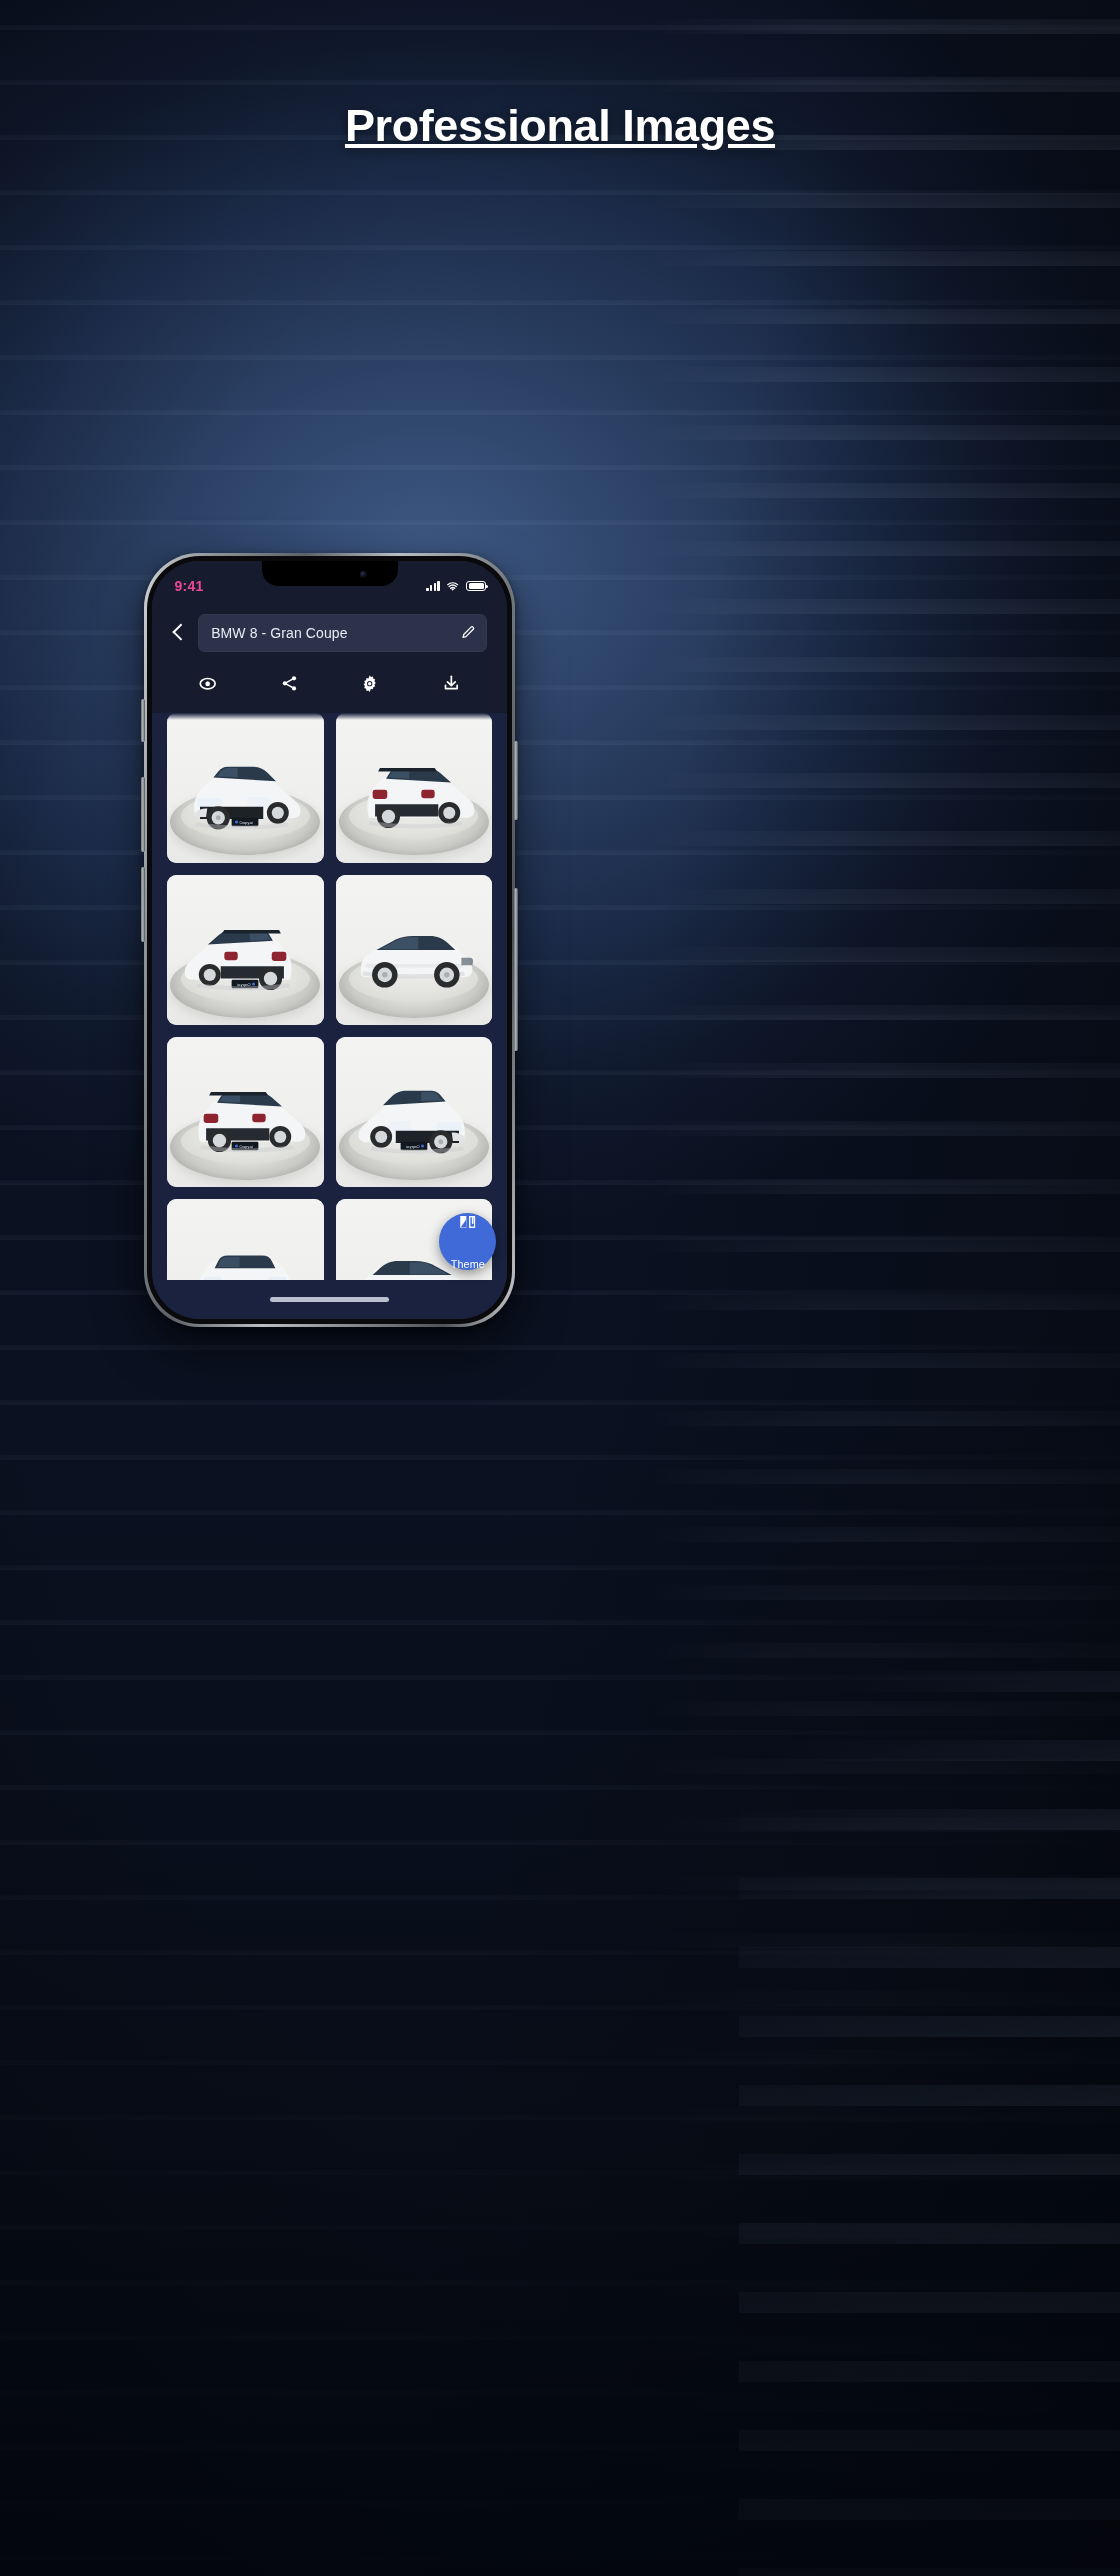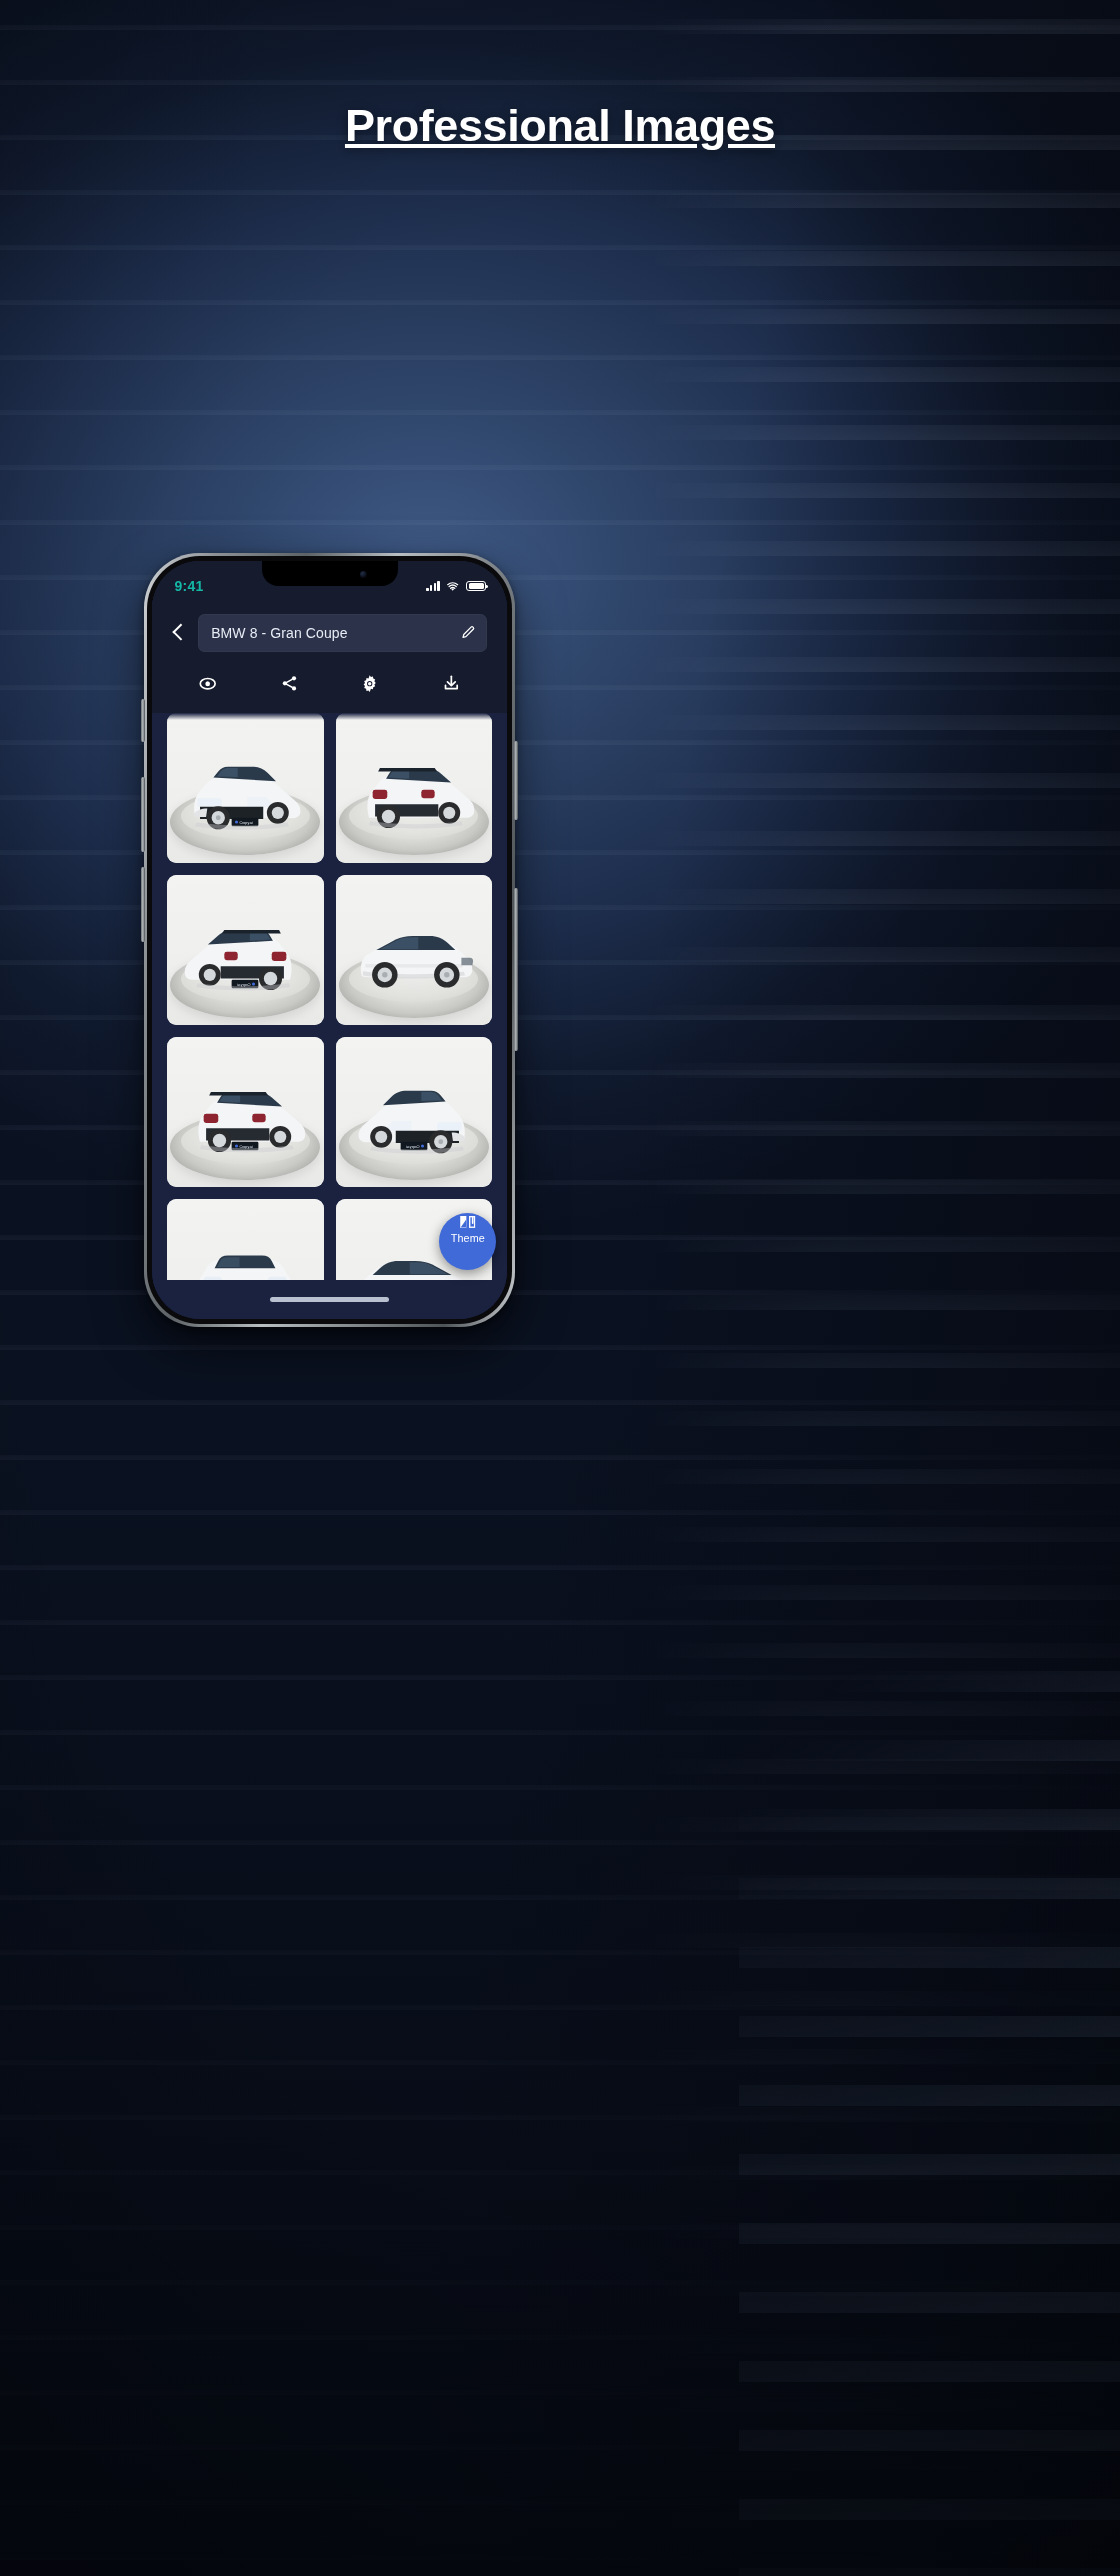--- a/index.html
+++ b/index.html
@@ -126,21 +126,21 @@
   .notch .cam{
     position:absolute; right:31px; top:9.7px; width:6.7px; height:6.7px;
     border-radius:50%;
     background:radial-gradient(circle at 35% 35%,#22304a,#05070c 70%);
   }
 
   .statusbar{
     height:39px; position:relative; z-index:3;
     display:flex; align-items:center; justify-content:space-between;
     padding:10.5px 21px 0 22.4px;
-    color:#14b8a6;
+    color:#ec4899;
   }
   .sb-time{ font-size:14px; font-weight:600; letter-spacing:0.2px; }
   .sb-right{ display:flex; align-items:center; gap:6.7px; }
   .sig{ display:flex; align-items:flex-end; gap:1.5px; height:10.5px; }
   .sig i{ display:block; width:2.2px; background:#fff; border-radius:0.7px; }
   .sig i:nth-child(1){height:3.7px}
   .sig i:nth-child(2){height:6px}
   .sig i:nth-child(3){height:8.2px}
   .sig i:nth-child(4){height:10.5px}
   .wifi{ width:13.4px; height:10.5px; position:relative; }
@@ -236,21 +236,21 @@
   .car{ position:absolute; left:50%; transform:translateX(-50%); }
 
   
   .car svg{ display:block; width:100%; height:100%; }
 
   .fab{
     position:absolute; right:10.5px; bottom:49px;
     width:57px; height:57px; border-radius:50%;
     background:#3f6ad8;
     box-shadow:0 3.7px 12px rgba(0,0,0,.40);
-    display:flex; flex-direction:column; align-items:center; justify-content:flex-start;
+    display:flex; flex-direction:column; align-items:center; justify-content:space-between;
     gap:0.7px; cursor:pointer; z-index:20;
   }
   .fab .fab-ic{ width:19.4px; height:18px; }
   .fab .fab-lb{ color:#fff; font-size:10.8px; letter-spacing:0.1px; }
 
   .home-bar-area{
     height:39px; background:#1a2240; position:relative; z-index:15;
     display:flex; align-items:center; justify-content:center;
   }
   .home-bar{ width:119px; height:4.5px; border-radius:3px; background:#b9c0d0; }

